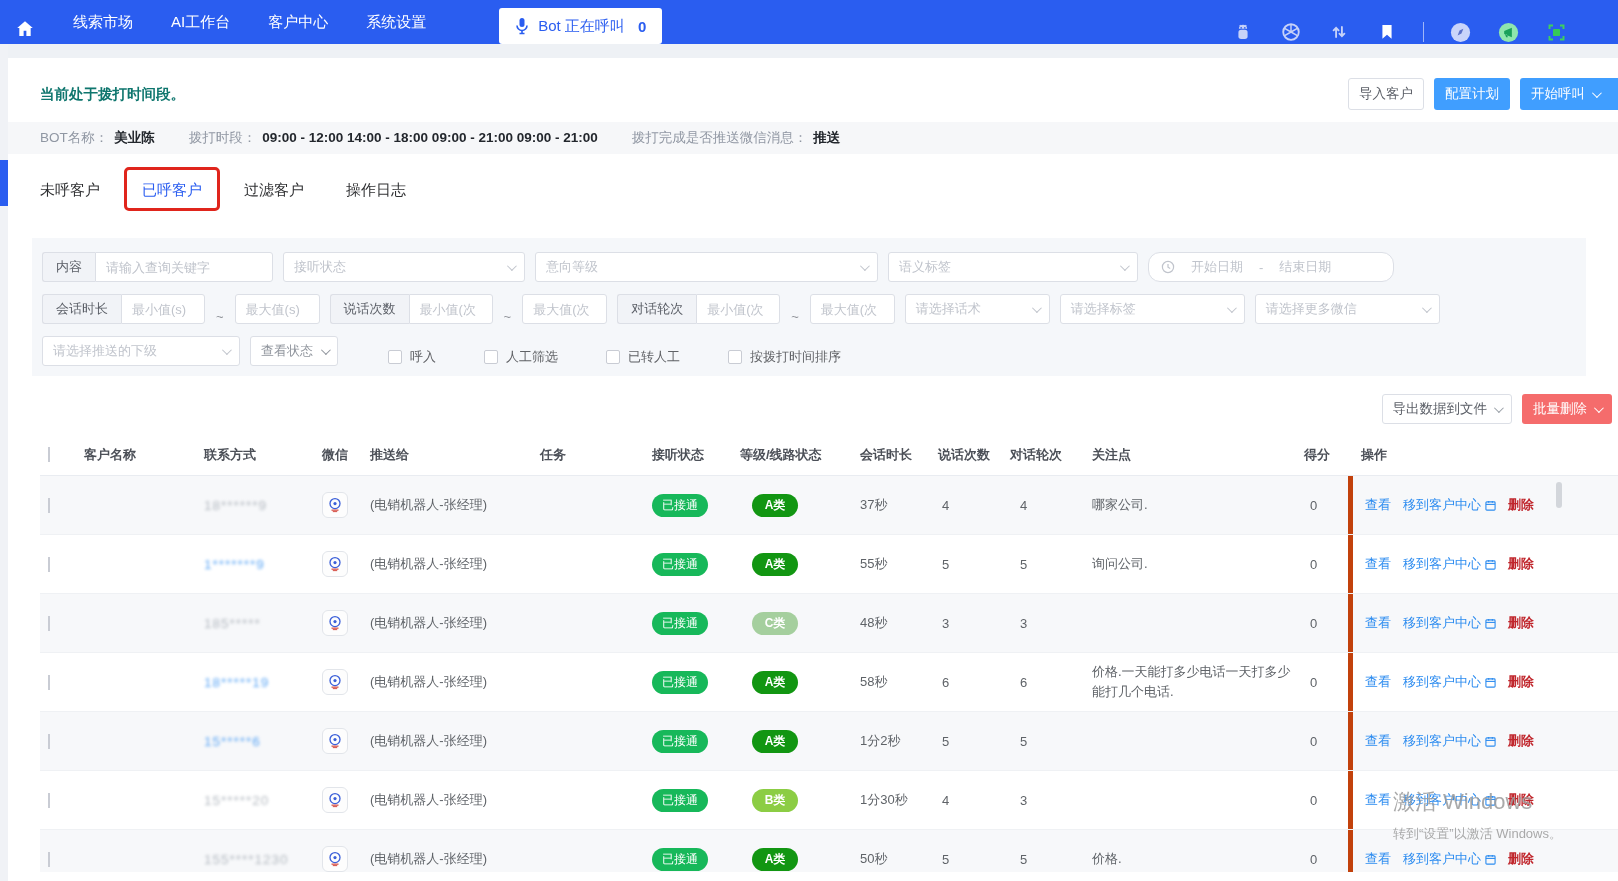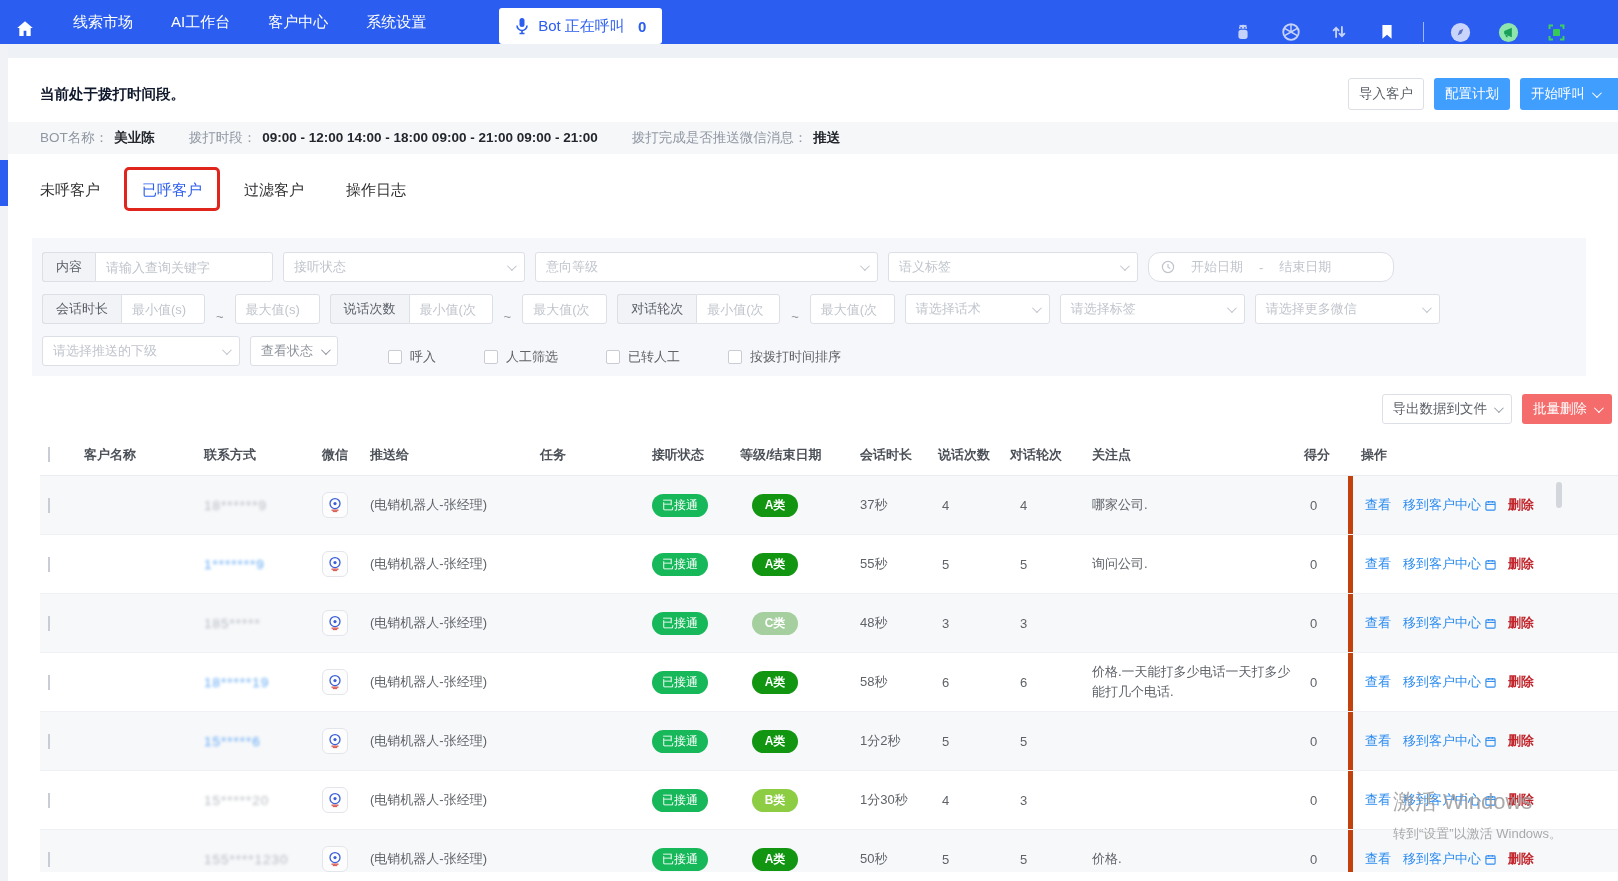--- a/index.html
+++ b/index.html
@@ -21,21 +21,21 @@
 
   
   .nav-gap { height:14px; background:#eef1f5; }
 
   
   .left-track { position:absolute; left:0; top:44px; bottom:0; width:8px; background:#f0f2f6; z-index:4; }
   .left-thumb { position:absolute; left:0; top:116px; width:8px; height:46px; background:#2a5df0; }
 
   
   .status-row { display:flex; align-items:center; margin:20px 0 0 40px; padding-right:0; }
-  .status-text { color:#0f172a; font-weight:700; font-size:14.5px; }
+  .status-text { color:#0f766e; font-weight:700; font-size:14.5px; }
   .header-buttons { margin-left:auto; display:flex; gap:10px; }
   .btn { height:32px; border-radius:3px; font-size:13.5px; display:inline-flex; align-items:center;
          justify-content:center; padding:0 10px; cursor:pointer; border:1px solid transparent;
          font-family:inherit; white-space:nowrap; gap:7px;}
   .btn-plain { background:#fff; border-color:#dcdfe6; color:#5a5e66; }
   .btn-primary { background:#409eff; color:#fff; }
   .btn-danger { background:#f56c6c; color:#fff; }
   .header-buttons .btn-last { margin-right:-8px; padding-right:26px; }
 
   
@@ -332,21 +332,21 @@
 
 <div class="table-wrap">
   <div class="thead">
     <div><span class="cb"></span></div>
     <div>客户名称</div>
     <div>联系方式</div>
     <div>微信</div>
     <div>推送给</div>
     <div>任务</div>
     <div>接听状态</div>
-    <div>等级/结束日期</div>
+    <div>等级/线路状态</div>
     <div>会话时长</div>
     <div>说话次数</div>
     <div>对话轮次</div>
     <div>关注点</div>
     <div>得分</div>
     <div class="action-col">操作</div>
   </div>
   <div class="tbody">
   <div class="trow">
     <div><span class="cb"></span></div>

